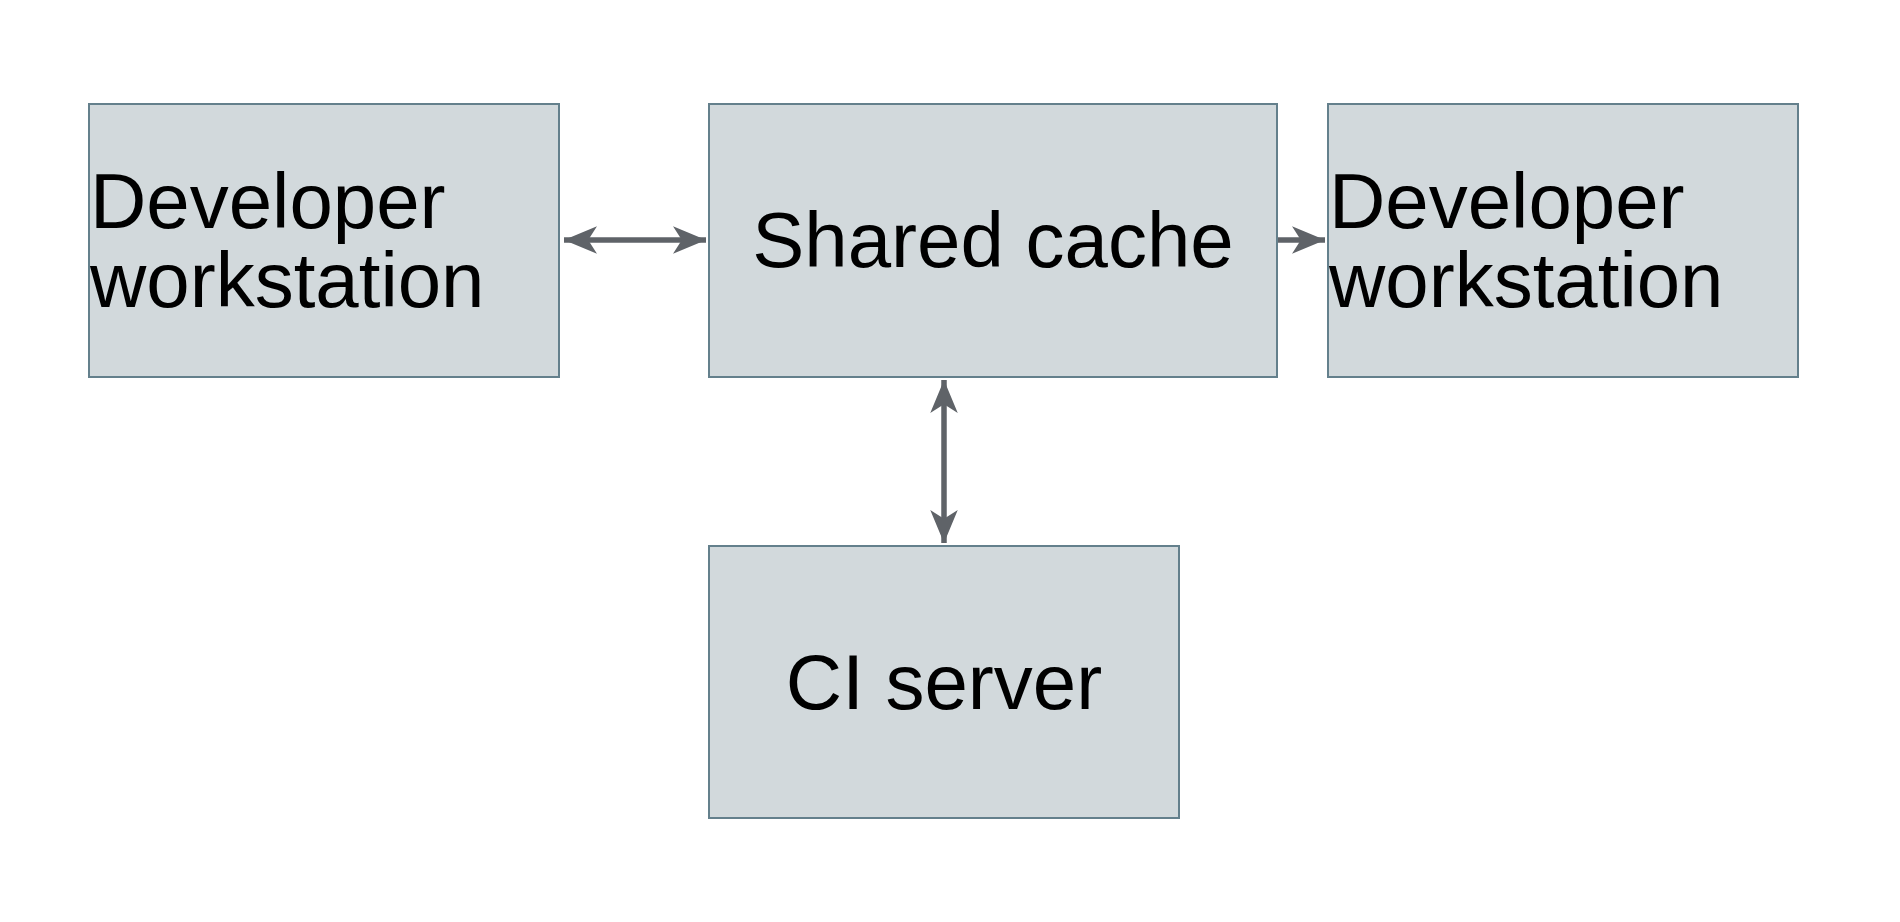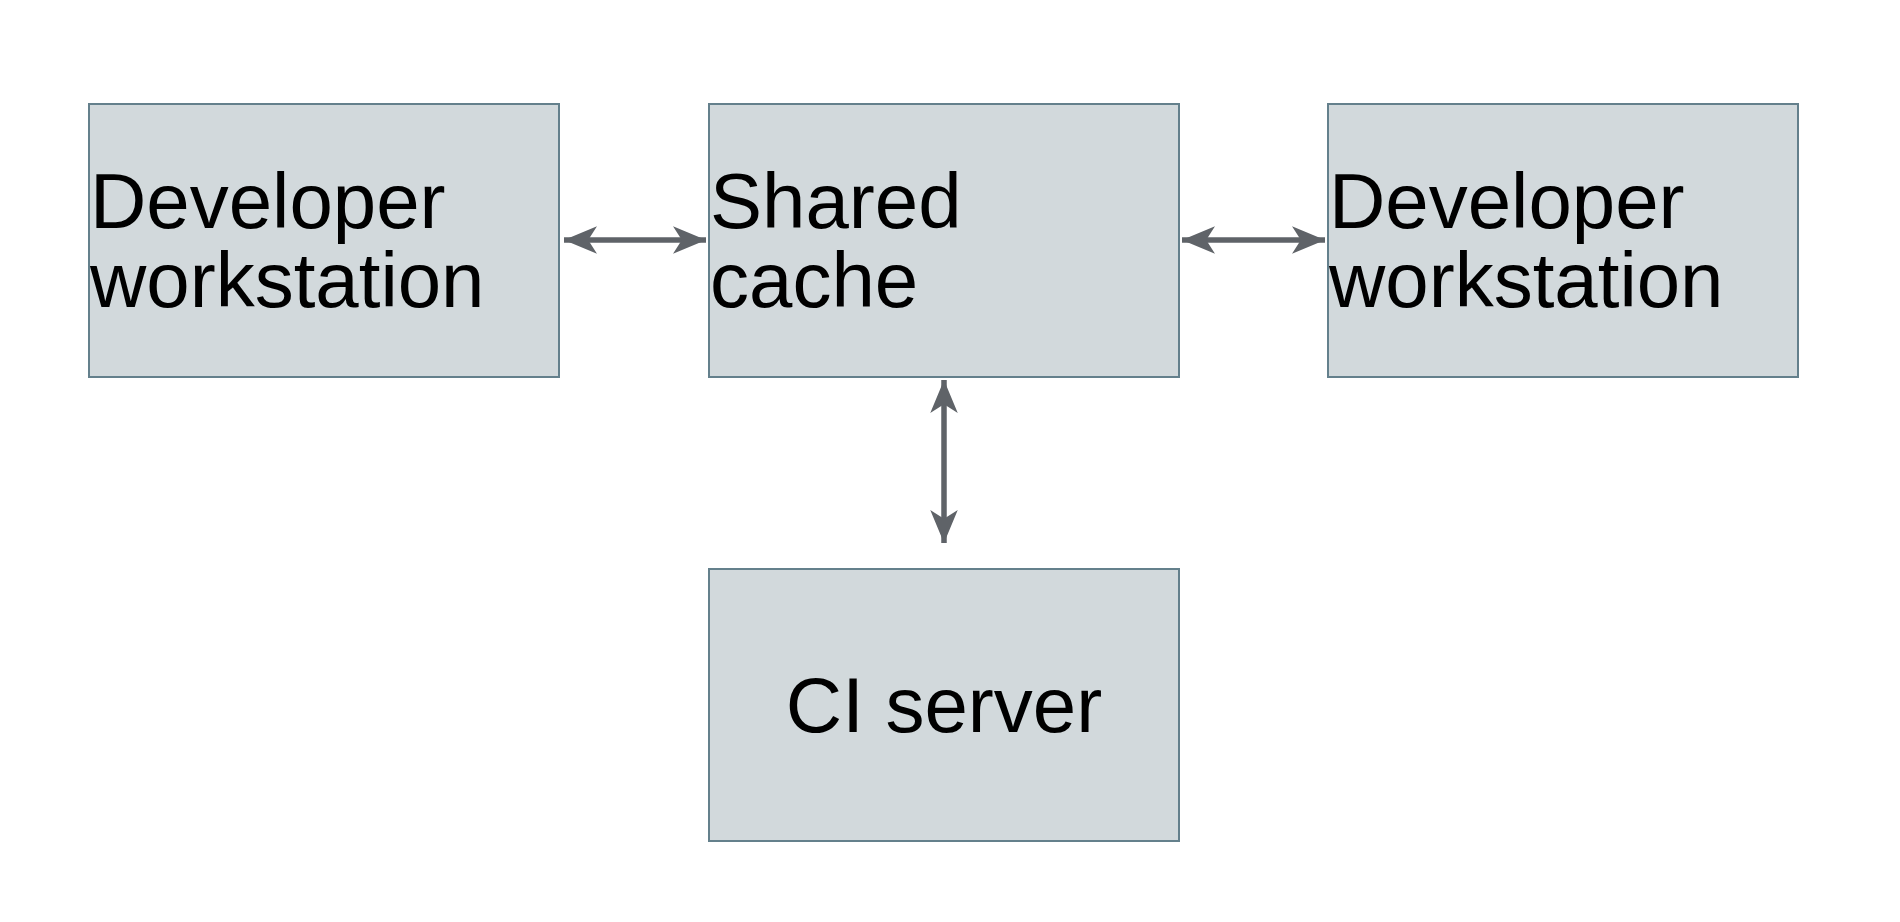--- a/index.html
+++ b/index.html
@@ -38,23 +38,23 @@
     justify-content: center;
   }
   .node span {
     display: block;
     font-size: 78px;
     line-height: 79px;
     color: var(--text);
     letter-spacing: 0;
   }
   .node-dev-left   { left:  88px; top: 103px; width: 472px; height: 275px; }
-  .node-cache      { left: 708px; top: 103px; width: 472px; height: 275px; }
+  .node-cache      { left: 708px; top: 103px; width: 570px; height: 275px; }
   .node-dev-right  { left:1327px; top: 103px; width: 472px; height: 275px; }
-  .node-ci         { left: 708px; top: 568px; width: 472px; height: 274px; }
+  .node-ci         { left: 708px; top: 545px; width: 472px; height: 274px; }
 </style>
 </head>
 <body>
 
 <div class="canvas">
 
   <svg class="edges" viewBox="0 0 1900 922" xmlns="http://www.w3.org/2000/svg" aria-hidden="true">
     <defs>
       <marker id="barb" viewBox="0 0 12 10" refX="12" refY="5" markerWidth="33" markerHeight="27.5" markerUnits="userSpaceOnUse" orient="auto-start-reverse">
         <path class="head" d="M0,0 L12,5 L0,10 L3.2,5 Z"></path>

